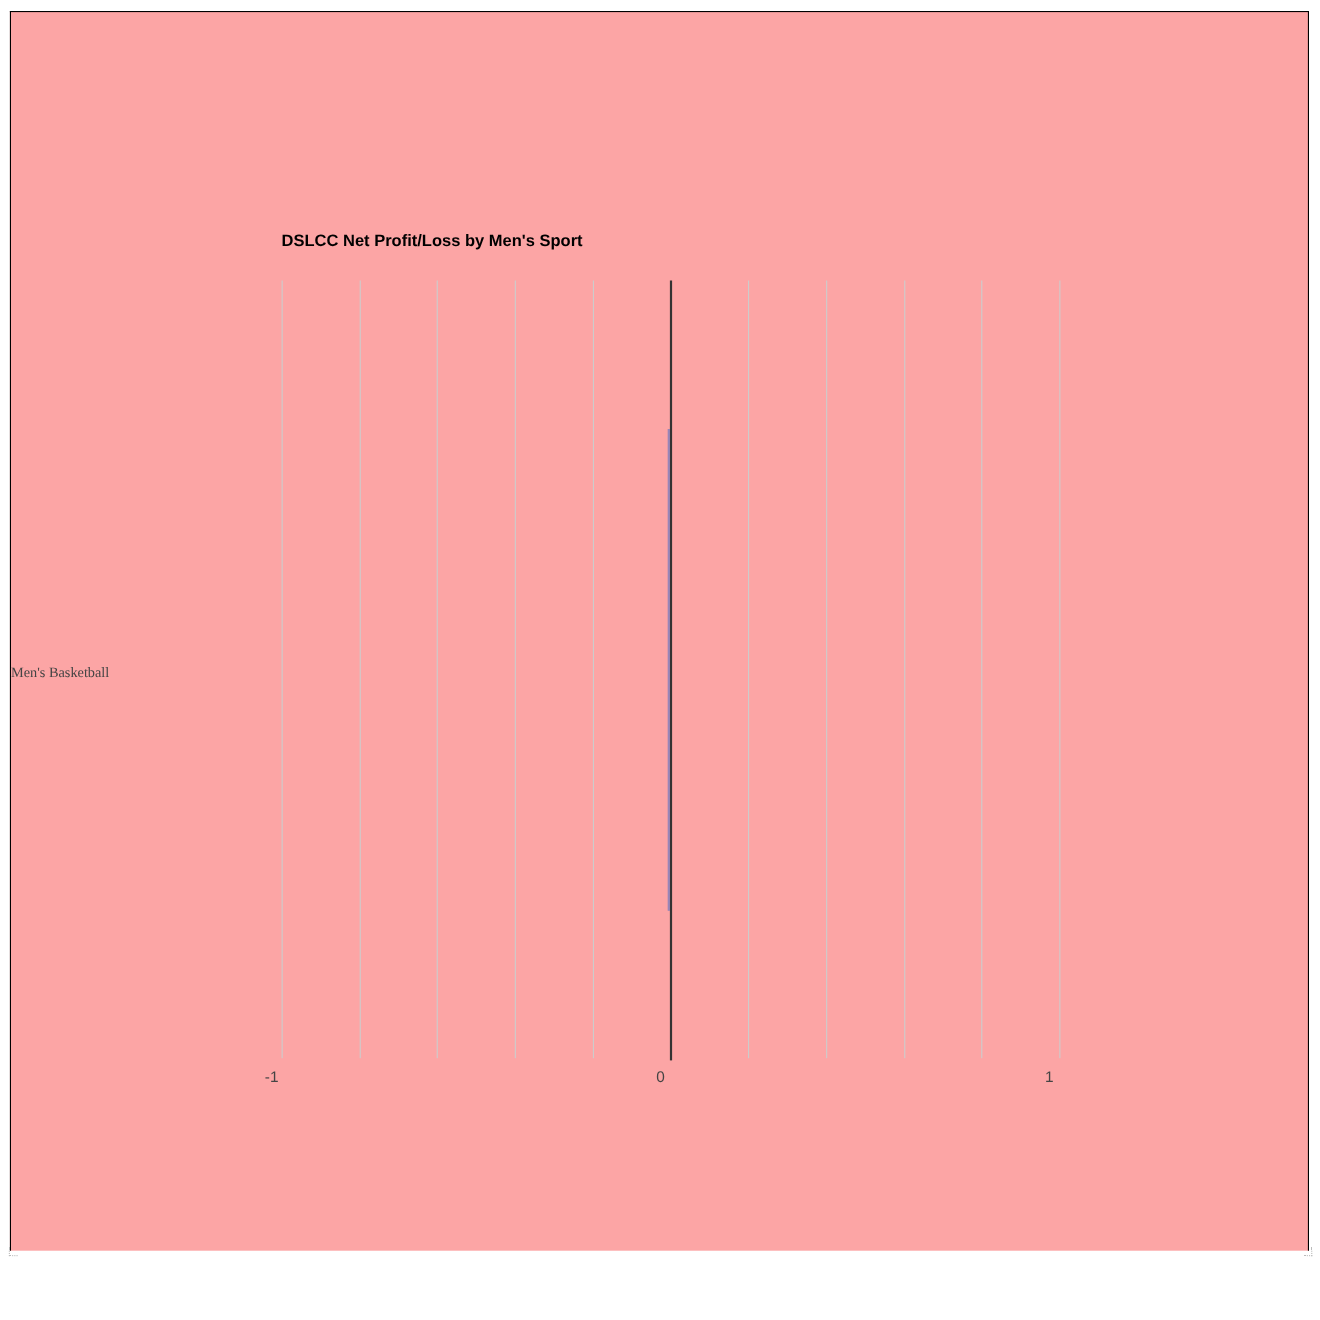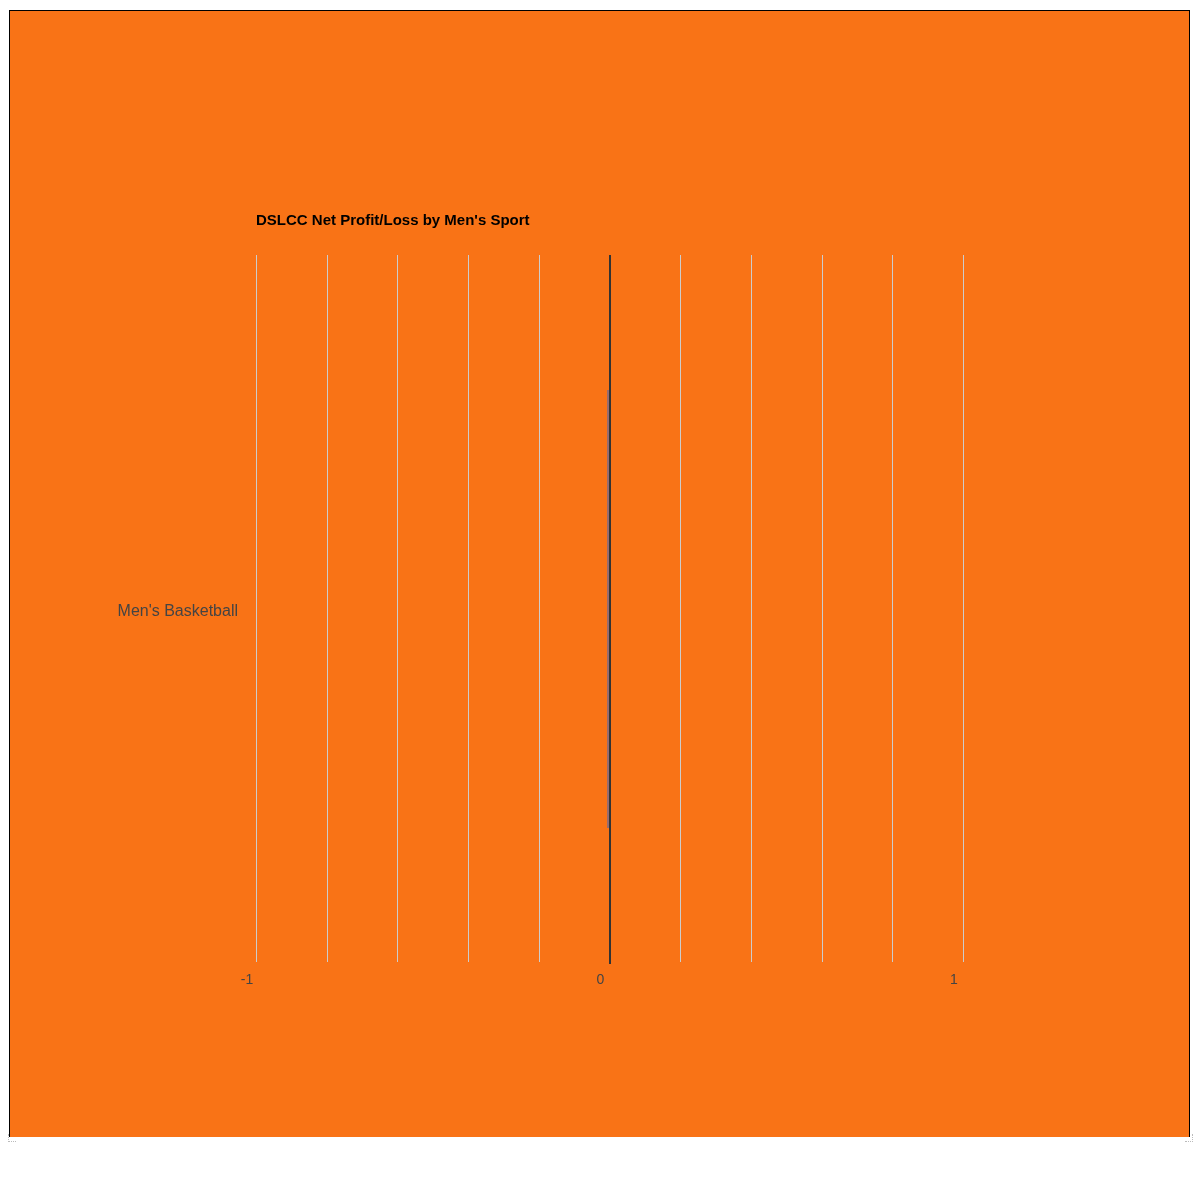--- a/index.html
+++ b/index.html
@@ -16,21 +16,21 @@
     position: absolute;
     left: 9px;
     top: 10px;
     width: 1181px;
     height: 1127px;
     border-top: 1px solid #000000;
     border-left: 1px solid #000000;
     border-right: 1px solid #000000;
     border-bottom: none;
     box-sizing: border-box;
-    background: #f97316;
+    background: #fca5a5;
   }
   .corner-mark {
     position: absolute;
     width: 7px;
     height: 7px;
   }
   .corner-mark.bl {
     left: 8px;
     top: 1134px;
     border-left: 1px dotted #bbbbbb;
@@ -49,25 +49,25 @@
     font-size: 15px;
     font-weight: 700;
     color: #000000;
     white-space: nowrap;
   }
   .category-label {
     position: absolute;
     left: 0px;
     top: 591px;
     width: 228px;
-    text-align: right;
-    font-size: 16px;
+    font-size: 13px;
     line-height: 17px;
     color: #444444;
     white-space: nowrap;
+    font-family: Liberation Serif, serif;
   }
   .plot-area {
     position: absolute;
     left: 246px;
     top: 244px;
     width: 779px;
     height: 709px;
   }
   .gridline {
     position: absolute;

